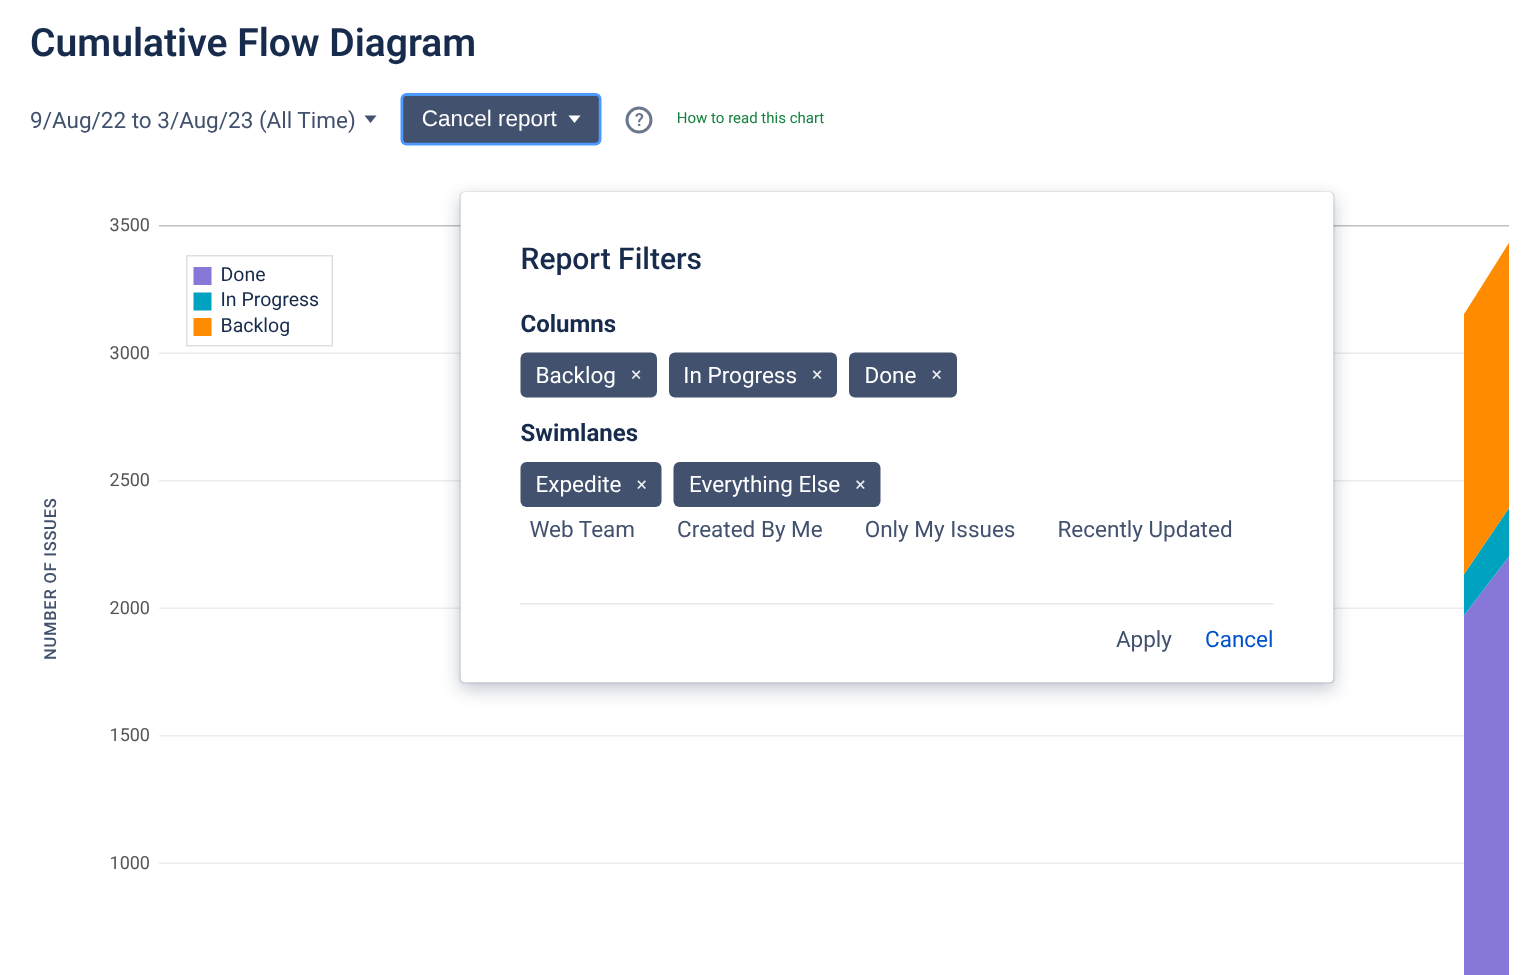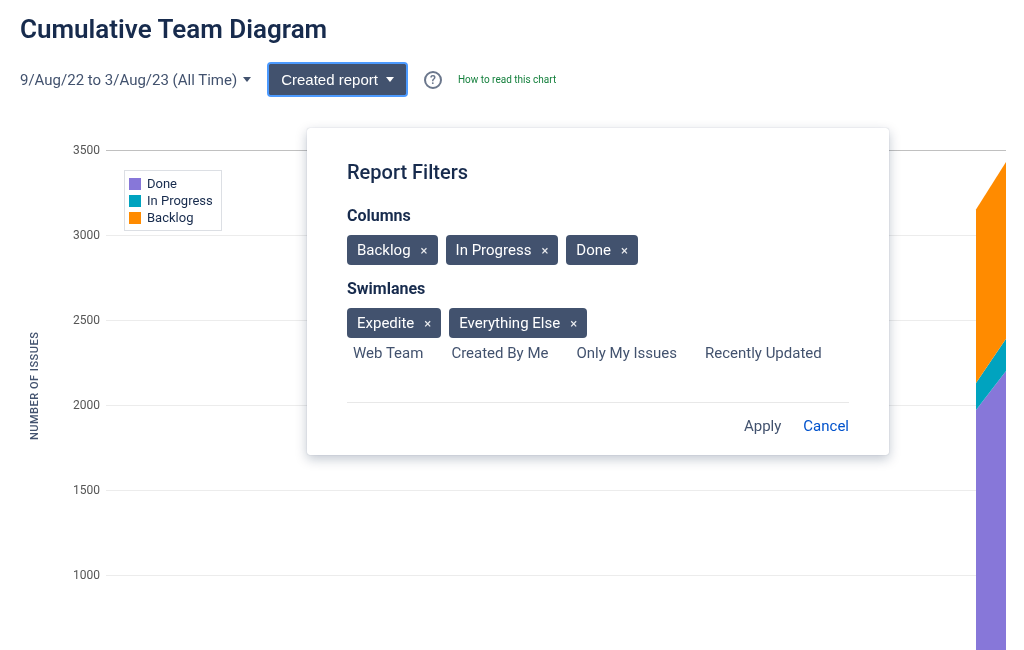--- a/index.html
+++ b/index.html
@@ -165,30 +165,30 @@
     margin: 40px 0 14px 0;
   }
   .popover-actions { display: flex; justify-content: flex-end; gap: 22px; }
   .link-btn { color: #0052cc; cursor: pointer; font-size: 15px; }
   .plain-btn { color: #42526e; cursor: pointer; font-size: 15px; }
 </style>
 </head>
 <body>
 
 <div class="root">
-  <h1 class="page-title">Cumulative Team Diagram</h1>
+  <h1 class="page-title">Cumulative Flow Diagram</h1>
 
   <div class="toolbar">
     <span class="date-range">
       <span>9/Aug/22 to 3/Aug/23 (All Time)</span>
       <span class="caret-down"></span>
     </span>
 
     <button class="refine-btn">
-      <span>Created report</span>
+      <span>Cancel report</span>
       <span class="caret-down"></span>
     </button>
 
     <span class="help-icon">?</span>
 
     <a class="how-to">How to read this chart</a>
   </div>
 
   <div class="chart-wrap">
     <div class="y-label">NUMBER OF ISSUES</div>

